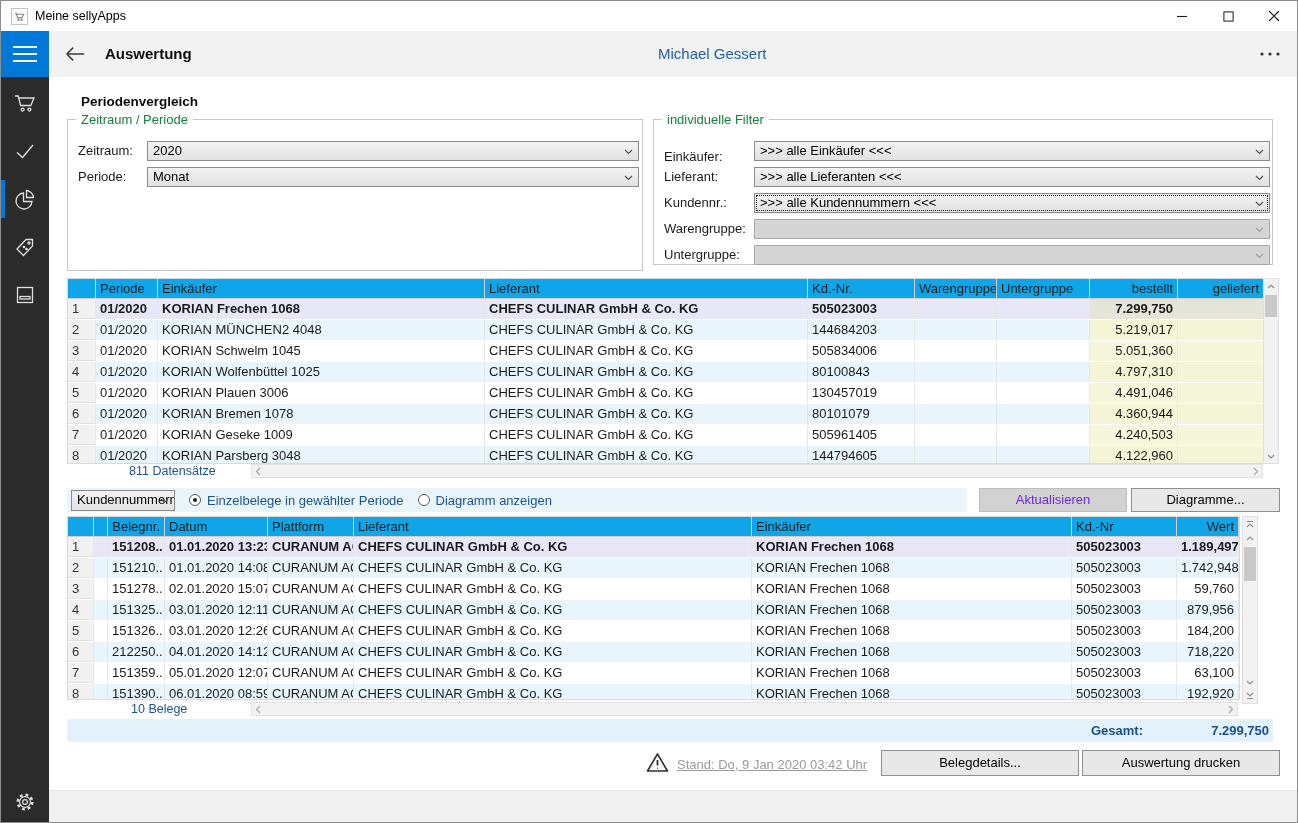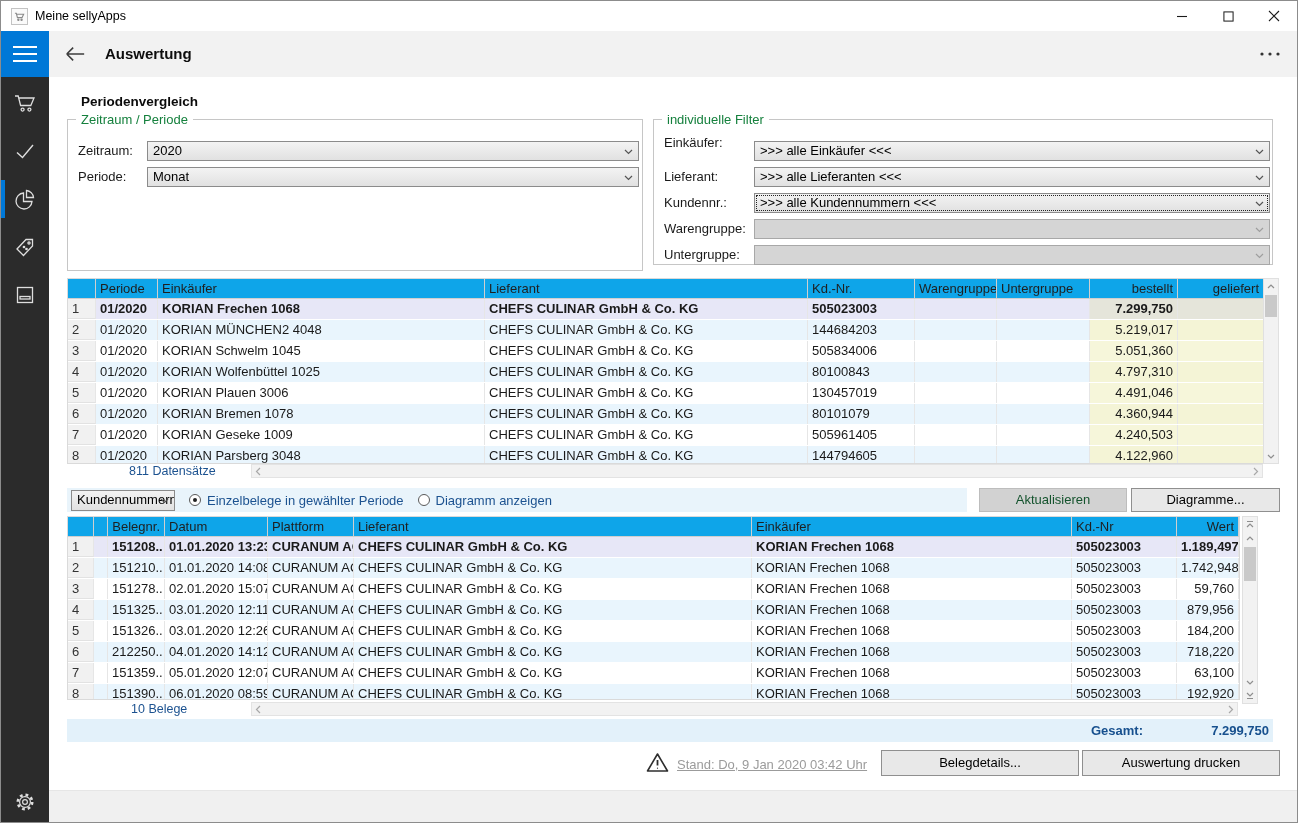--- a/index.html
+++ b/index.html
@@ -57,21 +57,21 @@
   .vs-thumb{position:absolute;left:1px;top:2px;width:12px;height:22px;background:#c9c9c9;}
   .hscroll{position:absolute;height:14px;background:#f2f2f2;border:1px solid #e3e3e3;display:flex;align-items:center;justify-content:space-between;padding:0 3px;}
   .count-label{position:absolute;color:#1c5290;font-size:12.5px;}
   
   .toolbar2{position:absolute;left:66px;top:487px;width:900px;height:24px;background:#e9f4fb;display:flex;align-items:center;padding-left:4px;gap:14px;}
   .toolbar2 .combo{position:relative;width:104px;height:21px;flex:none;}
   .radio-group{display:flex;align-items:center;gap:6px;color:#1c5290;}
   .radio{width:12px;height:12px;border-radius:50%;border:1px solid #5a5a5a;background:#fff;position:relative;flex:none;}
   .radio.checked::after{content:"";position:absolute;left:3px;top:3px;width:4px;height:4px;border-radius:50%;background:#222;}
   .btn{position:absolute;height:24px;border:1px solid #8f8f8f;background:#e8e8e8;color:#000;text-align:center;line-height:22px;cursor:pointer;}
-  .btn.disabled{background:#d2d2d2;border-color:#bdbdbd;color:#14532d;cursor:default;}
+  .btn.disabled{background:#d2d2d2;border-color:#bdbdbd;color:#6d28d9;cursor:default;}
   
   .total-bar{position:absolute;left:66px;top:718px;width:1206px;height:23px;background:#e3f1fa;}
   .total-bar .tl{position:absolute;right:130px;top:0;line-height:23px;font-weight:bold;color:#17508e;}
   .total-bar .tv{position:absolute;right:4px;top:0;line-height:23px;font-weight:bold;color:#17508e;}
   
   .warning{position:absolute;left:645px;top:751px;}
   .stand-text{position:absolute;left:676px;top:756px;color:#9b9b9b;text-decoration:underline;}
   .btn.big{top:749px;height:26px;line-height:24px;}
   .footer-strip{position:absolute;left:48px;top:789px;width:1250px;height:34px;background:#f0f0f0;border-top:1px solid #e6e6e6;}
   svg{display:block;}
@@ -114,20 +114,21 @@
         <span></span>
         <span></span>
         <span></span>
       </div>
     <div class="back-btn">
       <svg width="22" height="18" viewBox="0 0 24 18" fill="none" stroke="#3c3c3c" stroke-width="1.7">
         <path d="M3 9 h19 M3 9 l7 -7 M3 9 l7 7"></path>
       </svg>
     </div>
     <span class="page-head">Auswertung</span>
+    <span class="user-name">Michael Gessert</span>
     <div class="more-btn">
       <svg width="22" height="6" viewBox="0 0 22 6">
           <circle cx="3" cy="3" r="1.6" fill="#333"></circle>
           <circle cx="11" cy="3" r="1.6" fill="#333"></circle>
           <circle cx="19" cy="3" r="1.6" fill="#333"></circle>
         </svg>
     </div>
   </div>
 
   <div class="sidebar">
@@ -204,21 +205,21 @@
           <svg width="9" height="6" viewBox="0 0 9 6" fill="none" stroke="#555" stroke-width="1.2">
             <path d="M1 1 l3.5 3.5 L8 1"></path>
           </svg>
         </span>
     </div>
   </div>
 
   <div class="groupbox" style="left:652px;top:118px;width:620px;height:146px;">
     <span class="gb-title">individuelle Filter</span>
     <div id="filter-fields">
-        <span class="field-label" style="top: 13px;">Einkäufer:</span>
+        <span class="field-label" style="top: 27px;">Einkäufer:</span>
         <div class="combo" style="left: 100px; top: 21px; width: 516px;"><span>&gt;&gt;&gt; alle Einkäufer &lt;&lt;&lt;</span><span class="chev">
             <svg width="9" height="6" viewBox="0 0 9 6" fill="none" stroke-width="1.2" stroke="#555">
               <path d="M1 1 l3.5 3.5 L8 1"></path>
             </svg>
           </span></div>
         <span class="field-label" style="top: 47px;">Lieferant:</span>
         <div class="combo" style="left: 100px; top: 47px; width: 516px;"><span>&gt;&gt;&gt; alle Lieferanten &lt;&lt;&lt;</span><span class="chev">
             <svg width="9" height="6" viewBox="0 0 9 6" fill="none" stroke-width="1.2" stroke="#555">
               <path d="M1 1 l3.5 3.5 L8 1"></path>
             </svg>

